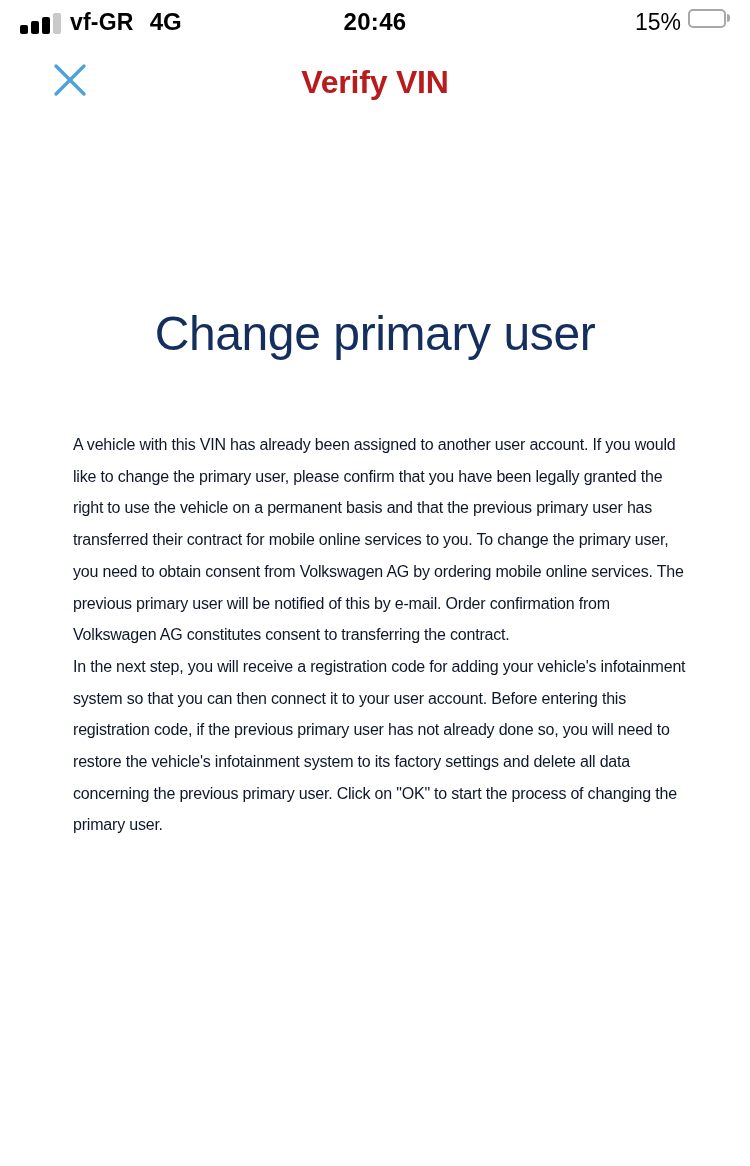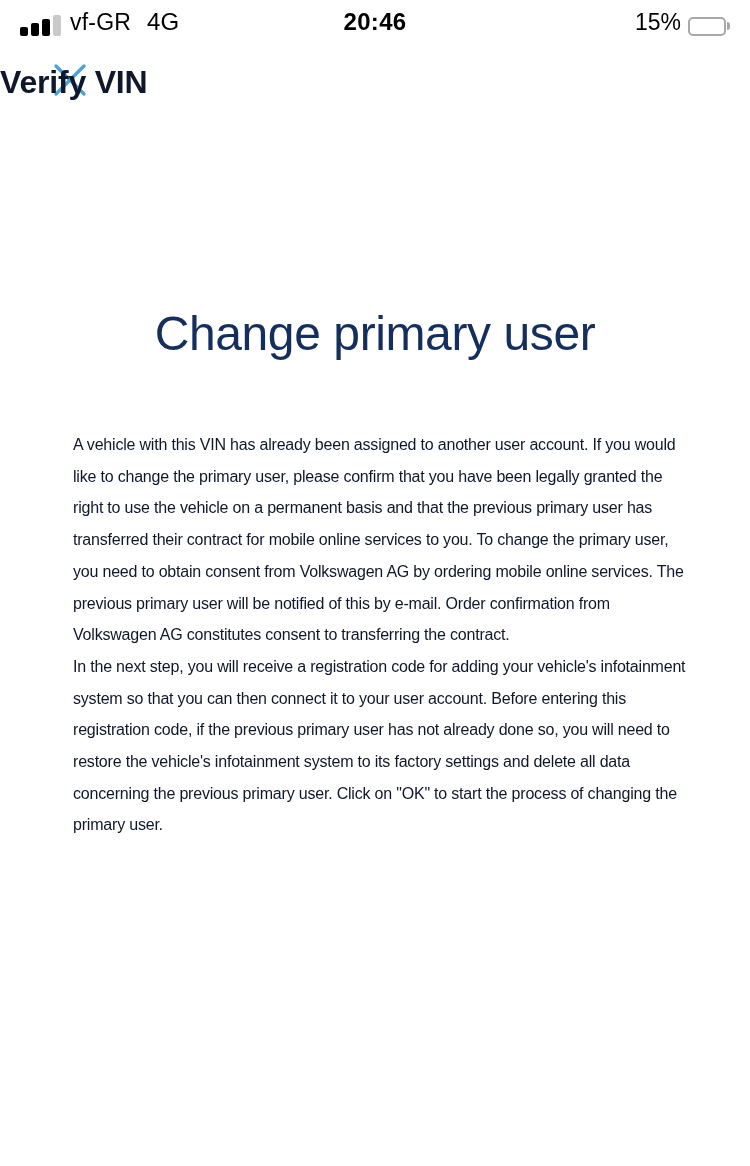--- a/index.html
+++ b/index.html
@@ -21,21 +21,22 @@
     position: absolute;
     top: 0; left: 0; right: 0;
     height: 44px;
     display: flex;
     align-items: center;
     padding: 0 20px;
     color: #000;
   }
   .status-left {
     display: flex;
-    align-items: flex-end;
+    align-items: center;
+    font-weight: bold;
   }
   .signal-bars {
     display: flex;
     align-items: flex-end;
     gap: 3px;
     margin-top: 2px;
   }
   .signal-bars .bar {
     width: 8px;
     border-radius: 2px;
@@ -58,21 +59,21 @@
     position: absolute;
     left: 50%;
     transform: translateX(-50%);
     font-size: 24px;
     font-weight: 700;
     letter-spacing: 0.3px;
   }
   .status-right {
     margin-left: auto;
     display: flex;
-    align-items: flex-end;
+    align-items: flex-start;
   }
   .battery-percent {
     font-size: 23px;
     margin-right: 7px;
   }
   .battery {
     display: flex;
     align-items: center;
   }
   .battery-body {
@@ -111,23 +112,24 @@
     justify-content: center;
     background: none;
     border: none;
     cursor: pointer;
     padding: 0;
   }
   .page-title {
     position: absolute;
     left: 0; right: 0;
     top: 12px;
+    text-align: center;
     font-size: 32px;
     font-weight: 700;
-    color: #0f172a;
+    color: #b91c1c;
     letter-spacing: -0.2px;
   }
 
   
   .page-heading {
     position: absolute;
     top: 306px;
     left: 0; right: 0;
     text-align: center;
     font-size: 48px;

